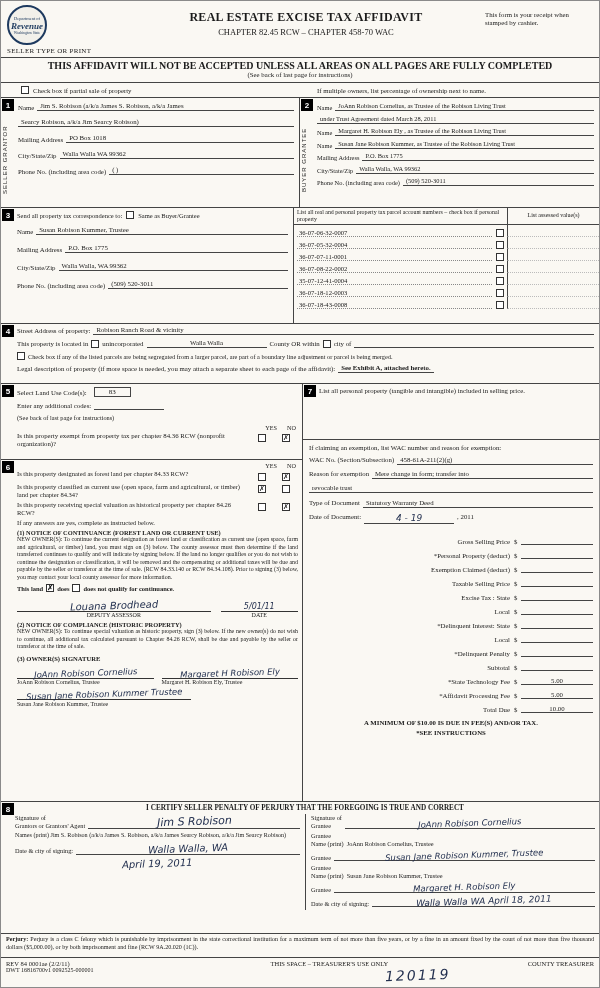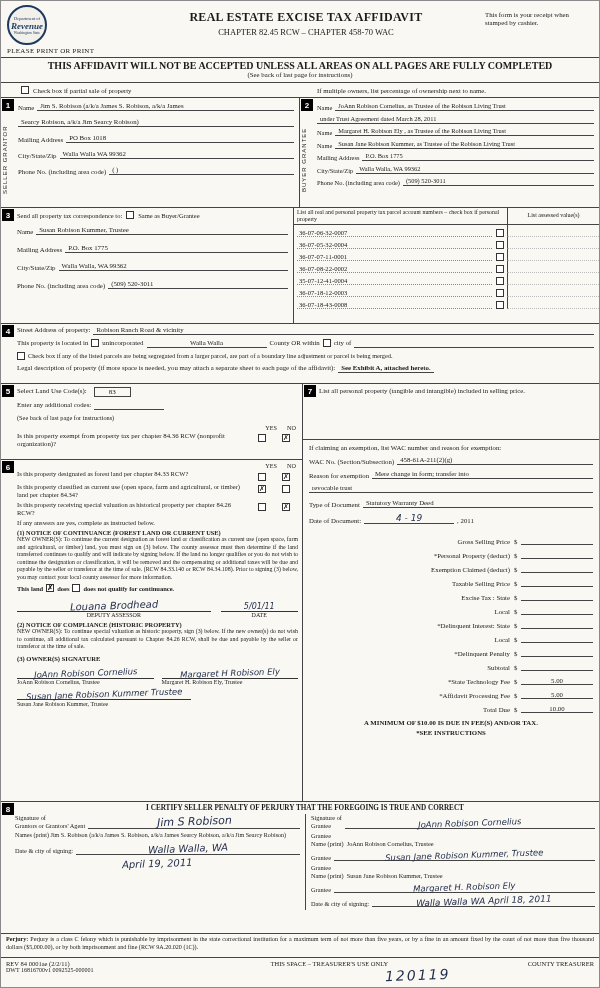--- a/index.html
+++ b/index.html
@@ -62,21 +62,21 @@
   .p-head{display:flex;border-bottom:1px solid #444}
   .p-head-left{flex:1;padding:1px 3px;font-size:5.9px;line-height:1.2}
   .p-head-right{width:92px;border-left:1px solid #444;text-align:center;font-size:6px;padding-top:4px}
   .p-row{display:flex;height:12px}
   .p-cell{flex:1;display:flex;align-items:flex-end;padding:0 3px;gap:4px}
   .p-num{flex:1;border-bottom:1px dotted #888;font-size:6.6px;padding-left:2px}
   .p-val{width:92px;border-left:1px solid #444;border-bottom:1px dotted #bbb}
 
   
   .sec4{height:60px;border-bottom:1px solid #444;position:relative;padding:2px 5px 0 16px;font-size:6.8px}
-  .s4line{display:flex;align-items:flex-start;margin-bottom:4px;gap:3px}
+  .s4line{display:flex;align-items:center;margin-bottom:4px;gap:3px}
   .u110{width:120px;text-align:center}
   .legal-val{font-weight:bold}
 
   
   .mid{height:418px;display:flex;border-bottom:1px solid #444}
   .mleft{width:302px;border-right:1px solid #444;display:flex;flex-direction:column}
   .mright{flex:1;display:flex;flex-direction:column}
 
   .sec5{height:76px;border-bottom:1px solid #444;position:relative;padding:3px 4px 0 16px;font-size:6.8px}
   .code-box{display:inline-block;border:1px solid #444;padding:0 14px;margin-left:4px;font-size:7px}
@@ -97,21 +97,21 @@
   .siglabels .dline2{flex:.6;text-align:center;border:none}
   .owners-title{font-weight:bold;font-size:6.6px;margin:4px 0 6px;text-align:left}
   .osigrow{display:flex;gap:8px;align-items:flex-end}
   .osig{flex:1;border-bottom:1px solid #333;text-align:center}
   .oprint{display:flex;gap:8px;font-size:6px;margin-bottom:4px}
   .oprint span{flex:1;text-align:left}
   .osig3{width:62%;border-bottom:1px solid #333;text-align:center}
 
   .sec7{height:56px;border-bottom:1px solid #444;position:relative;padding:3px 4px 0 16px;font-size:6.8px;line-height:1.3}
   .exempt-block{padding:4px 6px 0;font-size:6.8px}
-  .exline{display:flex;align-items:flex-end;margin-bottom:5px;gap:3px}
+  .exline{display:flex;align-items:flex-start;margin-bottom:5px;gap:3px}
   .money{padding:2px 6px 0}
   .mrow{display:flex;align-items:flex-end;height:14px;font-size:6.8px}
   .mlabel{flex:1;text-align:right;padding-right:4px}
   .dollar{width:7px}
   .mval{width:72px;border-bottom:1px solid #444;text-align:center;font-size:6.8px}
   .minimum{font-weight:bold;font-size:6.8px;text-align:center;margin-top:5px;line-height:1.5}
 
   
   .sec8{height:132px;border-bottom:1px solid #444;position:relative;padding:1px 4px 0 14px}
   .certify{font-weight:bold;font-size:7.2px;text-align:center;margin:1px 0 2px}
@@ -141,21 +141,21 @@
 
 <div class="page">
 
   <div class="header">
     <div class="logo-wrap">
       <div class="logo-circle">
         <div class="logo-dept">Department of</div>
         <div class="logo-name">Revenue</div>
         <div class="logo-state">Washington State</div>
       </div>
-      <div class="type-print">PLEASE PRINT OR PRINT</div>
+      <div class="type-print">SELLER TYPE OR PRINT</div>
     </div>
     <div class="title-block">
       <div class="form-title">REAL ESTATE EXCISE TAX AFFIDAVIT</div>
       <div class="form-subtitle">CHAPTER 82.45 RCW – CHAPTER 458-70 WAC</div>
     </div>
     <div class="receipt-note">This form is your receipt when stamped by cashier.</div>
   </div>
 
   <div class="notice">
     <div class="n1">THIS AFFIDAVIT WILL NOT BE ACCEPTED UNLESS ALL AREAS ON ALL PAGES ARE FULLY COMPLETED</div>

